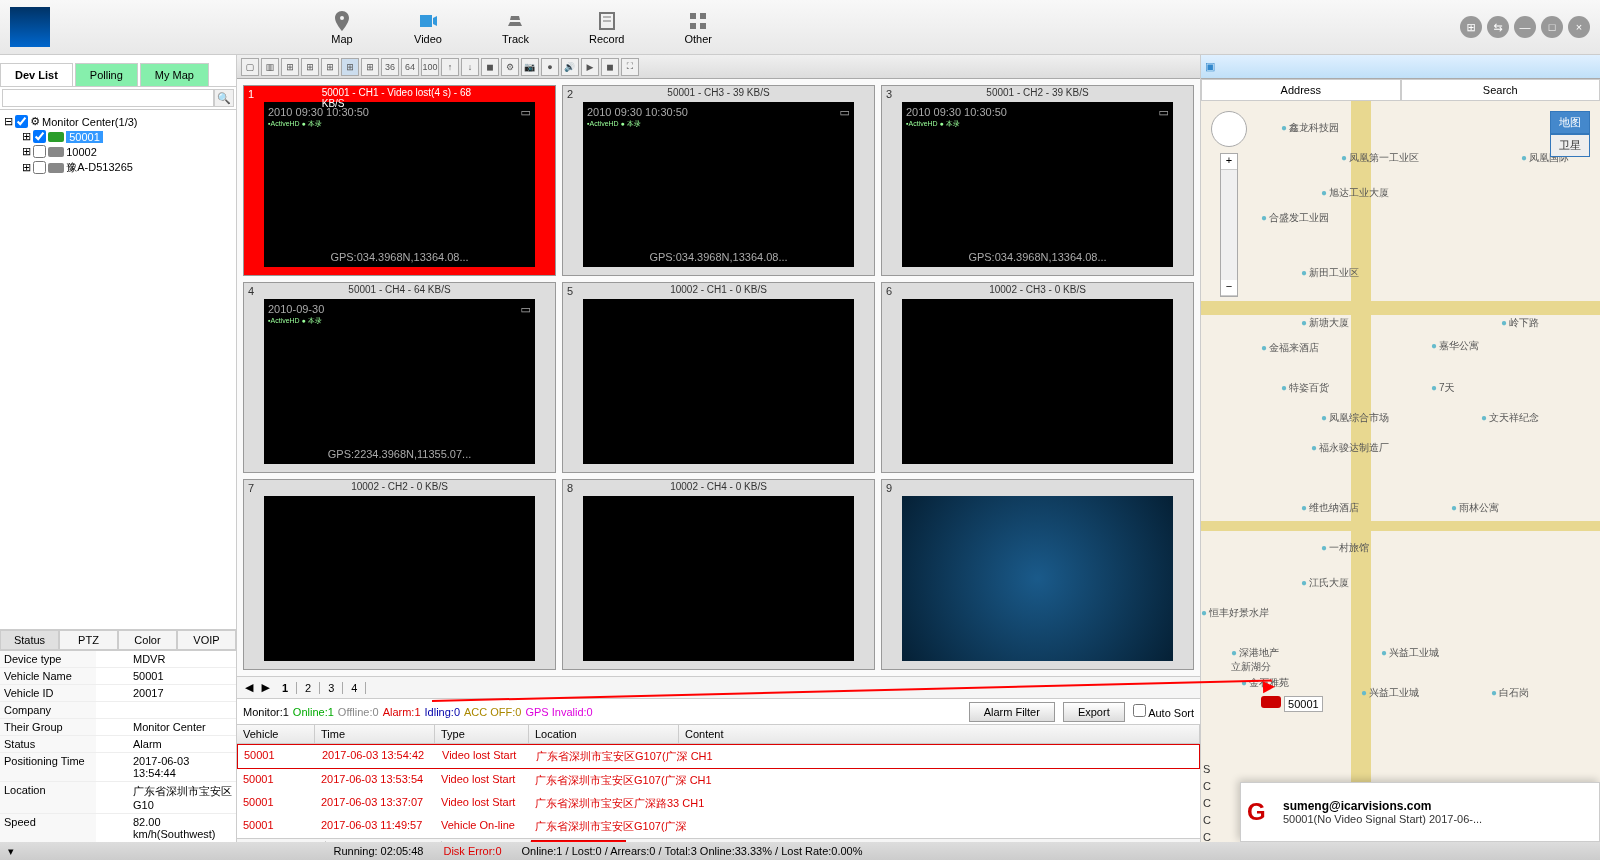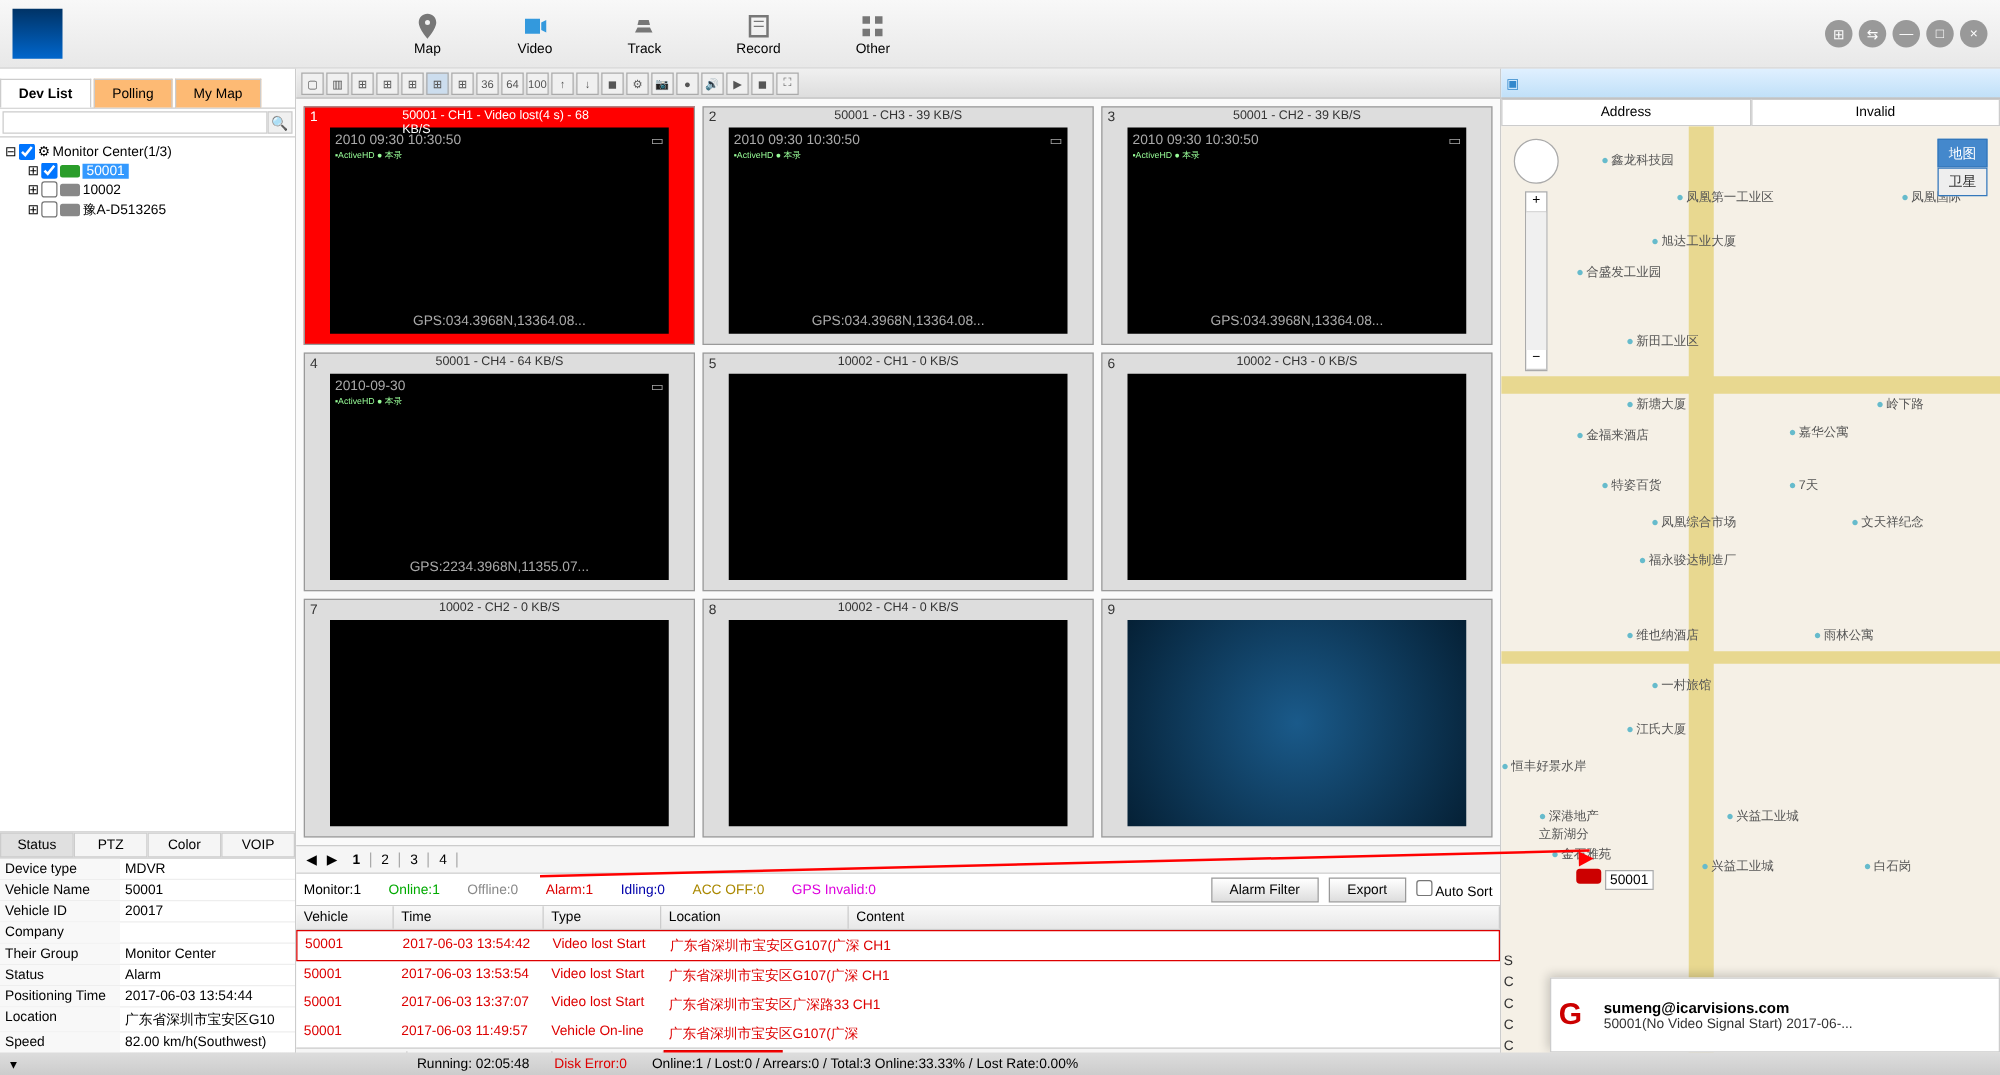--- a/index.html
+++ b/index.html
@@ -13,38 +13,38 @@
 .nav-icon { width: 24px; height: 24px; }
 .header-right { margin-left: auto; display: flex; gap: 5px; }
 .header-btn { width: 22px; height: 22px; border-radius: 50%; background: #999; display: flex; align-items: center; justify-content: center; color: #fff; cursor: pointer; }
 
 
 .main { display: flex; height: 805px; }
 
 
 .left-panel { width: 237px; background: #fff; border-right: 1px solid #ccc; display: flex; flex-direction: column; }
 .left-tabs { display: flex; border-bottom: 1px solid #ccc; padding-top: 8px; }
-.left-tab { padding: 5px 14px; border: 1px solid #ccc; border-bottom: none; background: #fdba74; margin-right: 2px; cursor: pointer; }
+.left-tab { padding: 5px 14px; border: 1px solid #ccc; border-bottom: none; background: #86efac; margin-right: 2px; cursor: pointer; }
 .left-tab.active { background: #fff; font-weight: bold; }
 .search-row { display: flex; padding: 2px; border-bottom: 1px solid #ccc; }
 .search-input { flex: 1; border: 1px solid #ccc; padding: 2px; }
 .search-btn { width: 20px; border: 1px solid #ccc; background: #f0f0f0; }
 .tree { flex: 1; padding: 4px; overflow: auto; font-size: 12px; }
 .tree-node { padding: 1px 0; }
 .tree-root { display: flex; align-items: center; gap: 2px; }
 .tree-child { margin-left: 18px; display: flex; align-items: center; gap: 2px; }
 .node-selected { background: #3399ff; color: #fff; padding: 0 3px; }
 .dev-icon { display: inline-block; width: 16px; height: 10px; border-radius: 2px; }
 .dev-green { background: #2a9d2a; }
 .dev-gray { background: #888; }
 .bottom-tabs { display: flex; border-top: 1px solid #ccc; }
 .bottom-tab { flex: 1; padding: 3px; border: 1px solid #ccc; text-align: center; cursor: pointer; background: #f5f5f5; }
 .bottom-tab.active { background: #e0e0e0; }
 .info-table { border-top: 1px solid #ccc; }
-.info-row { display: flex; border-bottom: 1px solid #eee; }
+.info-row { display: flex; border-bottom: 1px solid #eee; gap: 33px; }
 .info-label { width: 96px; padding: 2px 4px; background: #f8f8f8; }
 .info-value { flex: 1; padding: 2px 4px; }
 
 
 .center-panel { flex: 1; display: flex; flex-direction: column; background: #fff; }
 .toolbar { height: 24px; background: linear-gradient(#f0f0f0, #ddd); border-bottom: 1px solid #aaa; display: flex; align-items: center; padding: 0 4px; gap: 2px; }
 .tb-btn { width: 18px; height: 18px; border: 1px solid #aaa; background: #f0f0f0; display: flex; align-items: center; justify-content: center; font-size: 9px; color: #555; }
 .tb-btn.active { background: #cde; }
 .video-grid { flex: 1; display: grid; grid-template-columns: repeat(3, 1fr); grid-template-rows: repeat(3, 1fr); gap: 6px; padding: 6px; background: #fafafa; }
 .video-cell { border: 1px solid #999; background: #ddd; display: flex; flex-direction: column; position: relative; }
@@ -56,21 +56,21 @@
 .video-body { flex: 1; background: #000; margin: 0 20px 8px 20px; display: flex; flex-direction: column; color: #aaa; font-size: 8px; padding: 4px; }
 .video-cell:nth-child(9) .video-body { background: radial-gradient(circle, #1a5a8a, #052035); }
 .video-top { display: flex; justify-content: space-between; }
 .video-bot { margin-top: auto; text-align: center; }
 
 .tab-row { height: 22px; border-top: 1px solid #ccc; display: flex; align-items: center; padding: 0 4px; background: #f5f5f5; }
 .tab-row .arrow { padding: 0 4px; cursor: pointer; }
 .tab-row .page { padding: 0 8px; cursor: pointer; border-right: 1px solid #aaa; }
 .tab-row .page.active { font-weight: bold; }
 
-.status-row { height: 26px; display: flex; align-items: center; padding: 0 6px; gap: 22px; border-top: 1px solid #ccc; }
+.status-row { height: 26px; display: flex; align-items: center; padding: 0 6px; gap: 4px; border-top: 1px solid #ccc; }
 .status-row .right { margin-left: auto; display: flex; gap: 8px; align-items: center; }
 .btn { padding: 3px 14px; border: 1px solid #999; background: linear-gradient(#fff, #ddd); cursor: pointer; }
 
 .alarm-table { border-top: 1px solid #ccc; }
 .alarm-header { display: flex; background: linear-gradient(#f8f8f8, #e8e8e8); border-bottom: 1px solid #ccc; justify-content: center; }
 .alarm-col { padding: 3px 6px; border-right: 1px solid #ccc; }
 .ac1 { width: 78px; } .ac2 { width: 120px; } .ac3 { width: 94px; } .ac4 { width: 150px; } .ac5 { flex: 1; }
 .alarm-body .alarm-row { display: flex; color: #d00; padding: 1px 0; }
 .alarm-row.boxed { border: 1px solid #d00; }
 .alarm-row .alarm-col { border: none; }
@@ -454,21 +454,21 @@
       <span class="arrow">▶</span>
     </div>
   </div>
 
   <div class="right-panel">
     <div class="right-header">
       <span style="color:#3388cc">▣</span>
     </div>
     <div class="addr-row">
       <div class="addr-btn">Address</div>
-      <div class="addr-btn">Invalid</div>
+      <div class="addr-btn">Search</div>
     </div>
     <div class="map">
       <div class="map-road" style="top:0;left:150px;width:20px;height:100%"></div>
       <div class="map-road" style="top:200px;left:0;width:100%;height:14px"></div>
       <div class="map-road" style="top:420px;left:0;width:100%;height:10px"></div>
       <div class="map-poi" style="top:20px;left:80px">鑫龙科技园</div>
       <div class="map-poi" style="top:50px;left:140px">凤凰第一工业区</div>
       <div class="map-poi" style="top:50px;left:320px">凤凰国际</div>
       <div class="map-poi" style="top:85px;left:120px">旭达工业大厦</div>
       <div class="map-poi" style="top:110px;left:60px">合盛发工业园</div>

